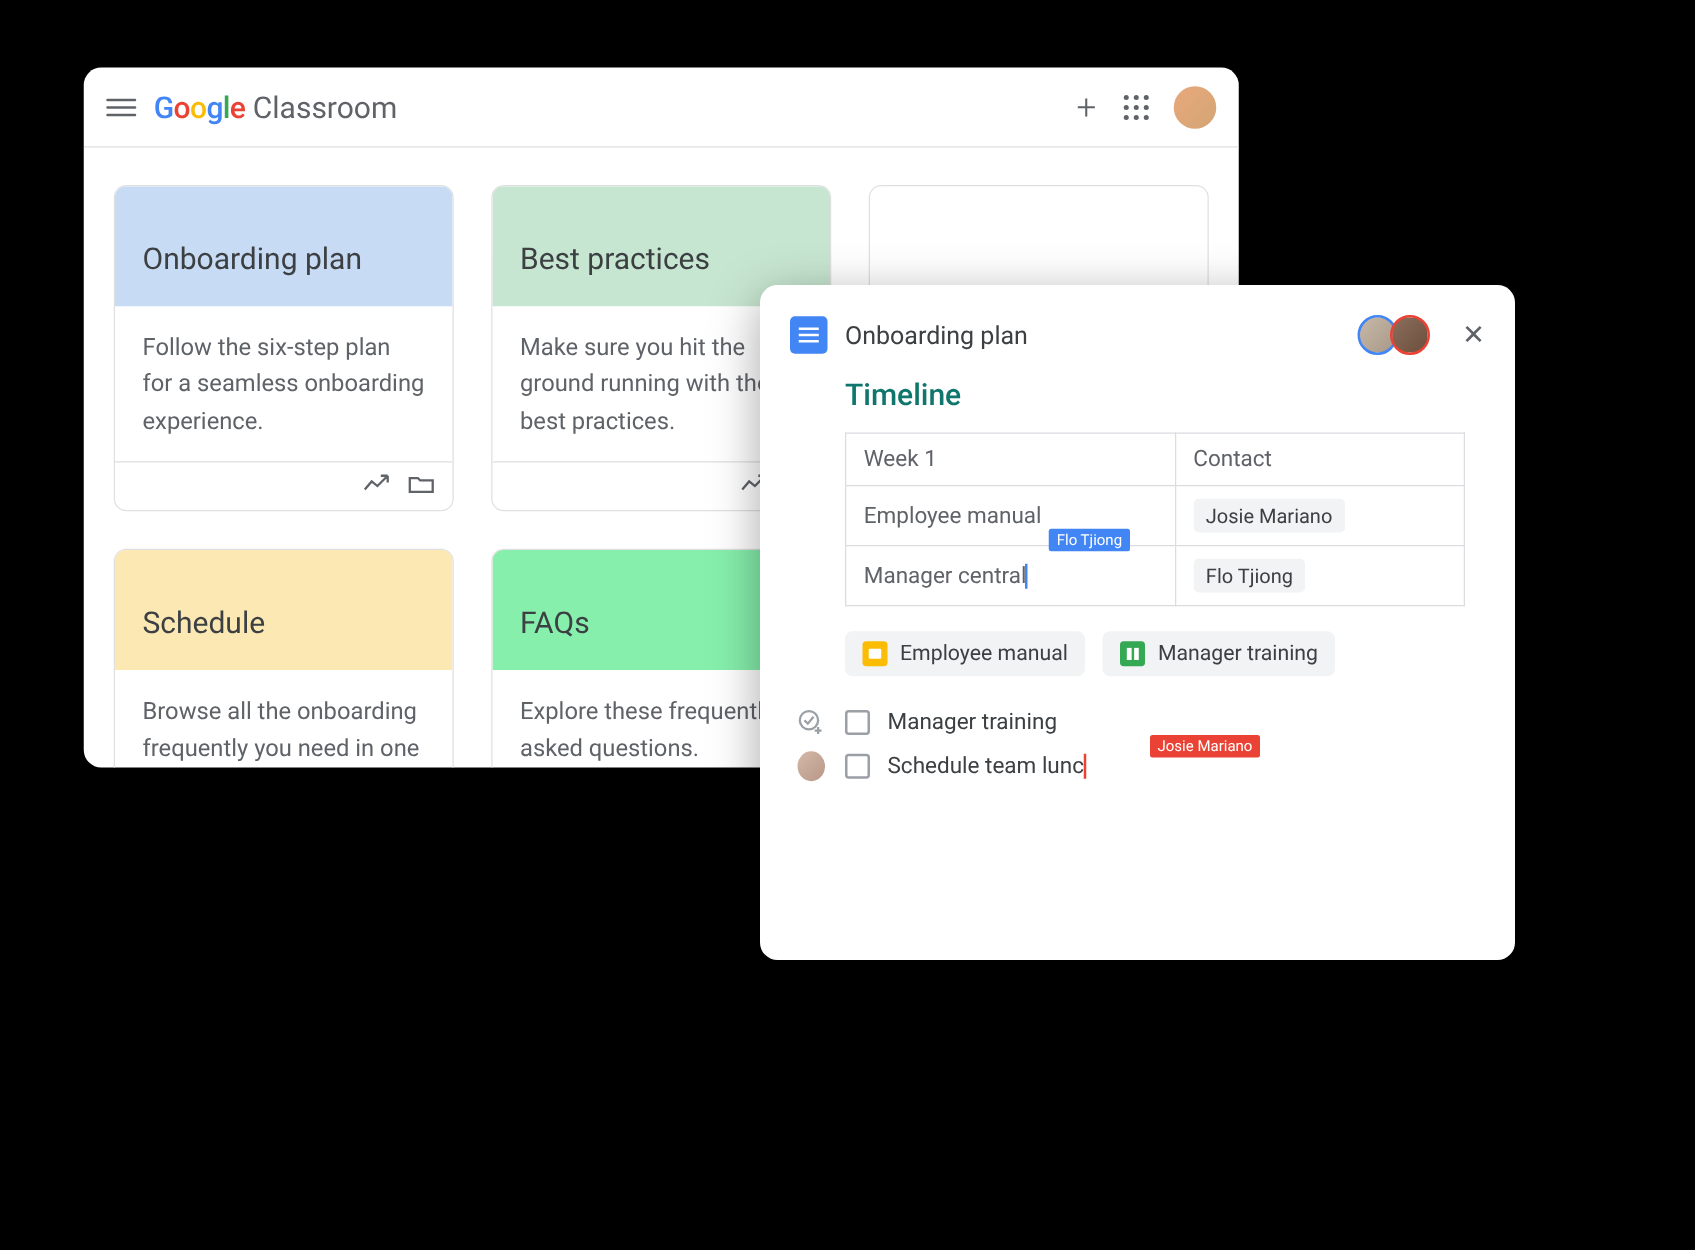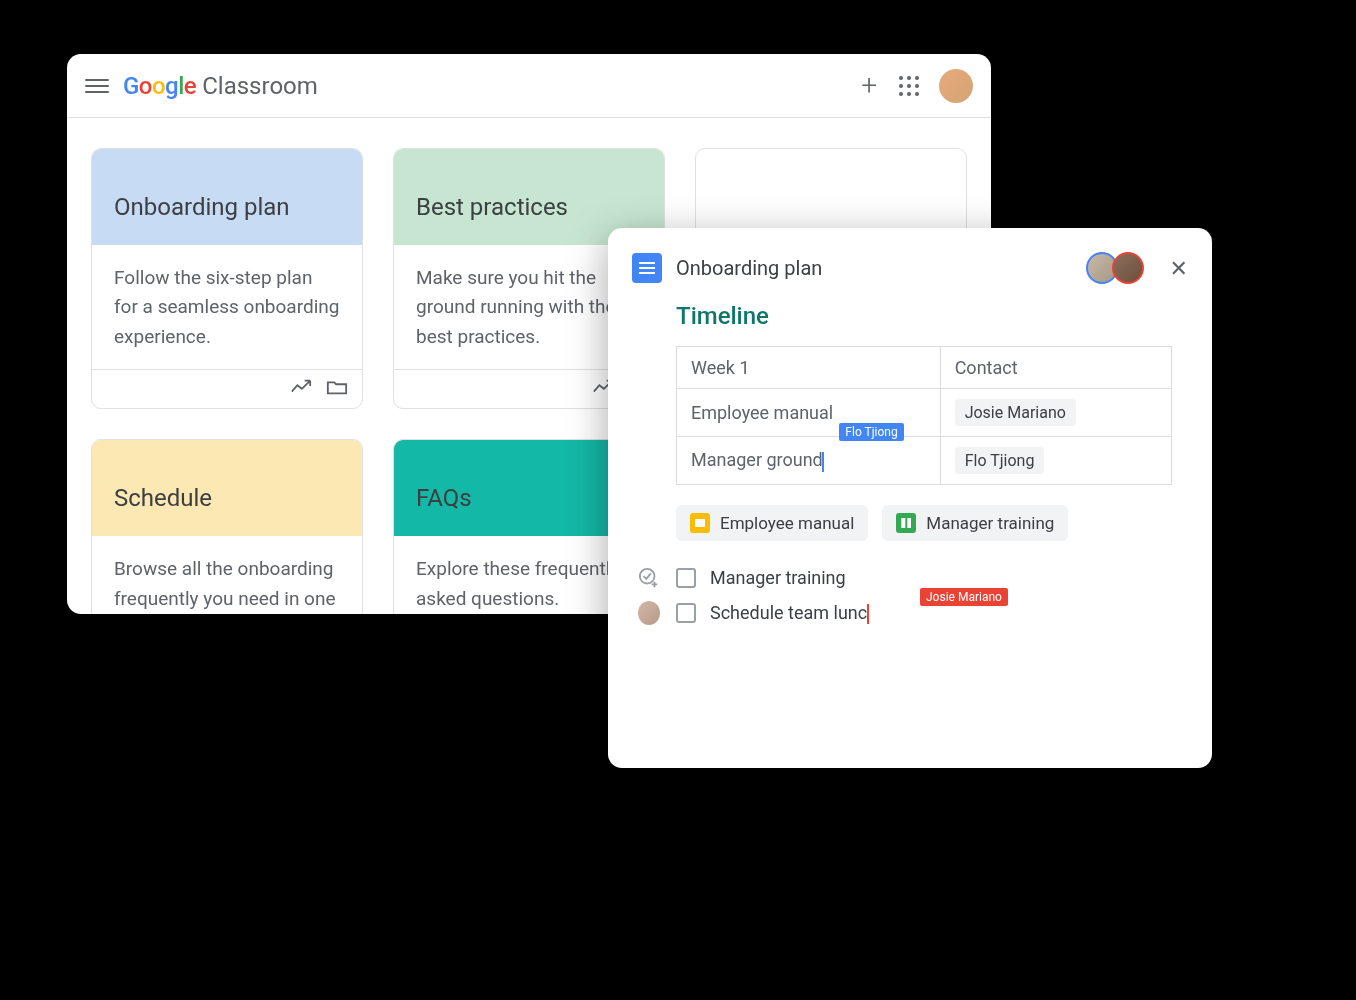--- a/index.html
+++ b/index.html
@@ -22,21 +22,21 @@
 .app-title { font-size: 24px; color: #5f6368; font-weight: 400; }
 .header-spacer { flex: 1; }
 .plus-icon { font-size: 28px; color: #5f6368; margin-right: 22px; cursor: pointer; font-weight: 300; }
 .apps-grid { width: 20px; height: 20px; display: grid; grid-template-columns: repeat(3,4px); grid-template-rows: repeat(3,4px); gap: 4px; margin-right: 20px; cursor: pointer; }
 .apps-grid span { background: #5f6368; border-radius: 50%; }
 .avatar-sm { width: 34px; height: 34px; border-radius: 50%; background: linear-gradient(135deg,#e8a87c,#d4a574); cursor: pointer; display:flex;align-items:center;justify-content:center;overflow:hidden; }
 
 .cards-grid { padding: 30px 24px; display: grid; grid-template-columns: repeat(3, 1fr); gap: 30px; }
 .card { border: 1px solid #e0e0e0; border-radius: 10px; overflow: hidden; display: flex; flex-direction: column; }
 .card-head { padding: 44px 22px 24px; font-size: 24px; color: #3c4043; }
-.blue-head{background:#c8dbf5}.green-head{background:#c7e6d1}.red-head{background:#f3c5c5}.yellow-head{background:#fce8b2}.grey-head{background:#14b8a6}
+.blue-head{background:#c8dbf5}.green-head{background:#c7e6d1}.red-head{background:#f3c5c5}.yellow-head{background:#fce8b2}.grey-head{background:#86efac}
 .card-body { padding: 18px 22px; font-size: 19px; color: #5f6368; line-height: 1.55; min-height: 90px; }
 .card-foot { border-top: 1px solid #e0e0e0; display: flex; justify-content: flex-end; gap: 14px; padding: 8px 14px; }
 .foot-icon { color: #5f6368; cursor: pointer; }
 
 
 .fg-window {
   position: absolute; top: 228px; left: 608px; width: 604px; height: 540px;
   background: #fff; border-radius: 14px; box-shadow: 0 10px 40px rgba(0,0,0,0.35);
   display: flex; flex-direction: column;
 }
@@ -191,21 +191,21 @@
           <tr>
         <td>Week 1</td>
         <td>Contact</td>
       </tr>
       <tr>
         <td>Employee manual</td>
         <td><span class="chip">Josie Mariano</span></td>
       </tr>
       <tr>
         <td class="rel">
-          <span>Manager ground</span><span class="cursor-line-blue"></span>
+          <span>Manager central</span><span class="cursor-line-blue"></span>
           <span class="cursor-tag tag-blue" style="top:-14px; right:36px;">Flo Tjiong</span>
         </td>
         <td><span class="chip">Flo Tjiong</span></td>
       </tr>
     </tbody>
       </table>
 
     <div class="doc-chips">
       <div class="doc-chip">
         <span class="icon-slides"></span>

